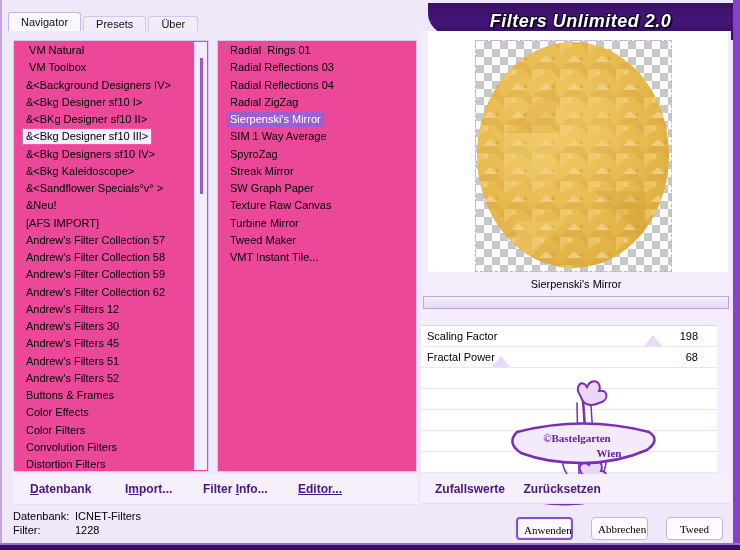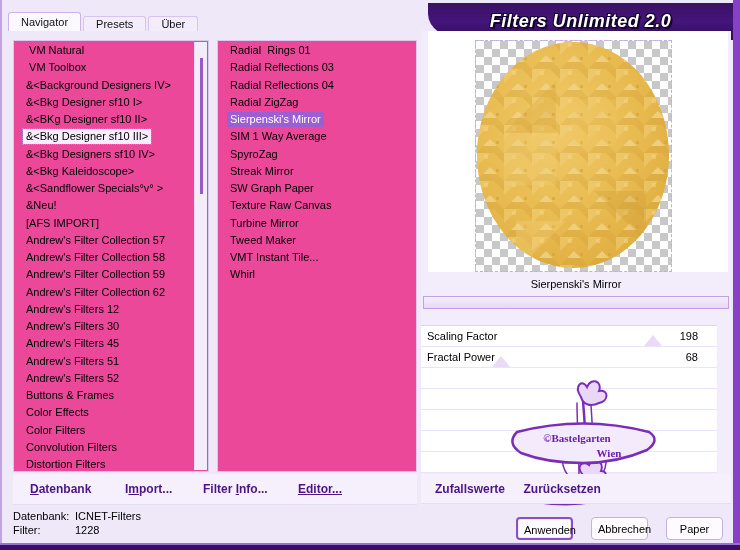--- a/index.html
+++ b/index.html
@@ -70,21 +70,21 @@
   #toolbar-left .tb-item:nth-of-type(3){left:190px;}
   #toolbar-left .tb-item:nth-of-type(4){left:285px;text-decoration:underline;}
   #toolbar-right .tb-item2{display:inline-block;height:30px;line-height:30px;font-size:12px;font-weight:bold;color:#4C1585;margin-left:14px;cursor:default;}
   #toolbar-right{padding-right:8px;box-sizing:border-box;}
 
   
   .status{position:absolute;left:13px;top:509px;font-size:11px;color:#000;}
   .status .srow{display:grid;grid-template-columns:62px auto;line-height:14px;}
   .actions{position:absolute;left:516px;top:517px;display:flex;gap:18px;}
   .btn{box-sizing:border-box;width:57px;height:23px;background:#FDFBFF;border:1px solid #C4B2D8;border-radius:4px;
-       font-size:11px;color:#000;text-align:center;line-height:20px;font-family:Liberation Sans, sans-serif;cursor:default;}
+       font-size:11px;color:#000;text-align:center;line-height:20px;font-family:Liberation Serif, serif;cursor:default;}
   .btn.default{border:2px solid #8A4FC0;box-shadow:inset 0 0 0 1px #EFE6F9;}
 </style>
 </head>
 <body>
 
 <div id="win">
 
   <div class="edge-left"></div>
   <div class="edge-right"></div>
   <div class="edge-bottom-line"></div>
@@ -184,21 +184,20 @@
         <div class="li"><span class="lbl">SW Graph Paper</span></div>
 
         <div class="li"><span class="lbl">Texture Raw Canvas</span></div>
 
         <div class="li"><span class="lbl">Turbine Mirror</span></div>
 
         <div class="li"><span class="lbl">Tweed Maker</span></div>
 
         <div class="li"><span class="lbl">VMT Instant Tile...</span></div>
 
-        <div class="li"><span class="lbl">Whirl</span></div>
       </div>
   </div>
 
   <div id="right-col">
 
     <div class="preview-box">
       <div class="checker">
         <svg width="195" height="230" viewBox="0 0 195 230">
           <defs>
             <radialGradient id="goldg" cx="42%" cy="38%" r="70%">
@@ -330,16 +329,16 @@
         <span>1228</span>
       </div>
     </div>
 
   <div class="actions">
 
       <button class="btn default">Anwenden</button>
 
       <button class="btn">Abbrechen</button>
 
-      <button class="btn">Paper</button>
+      <button class="btn">Tweed</button>
     </div>
 
 </div>
 
 </body></html>

